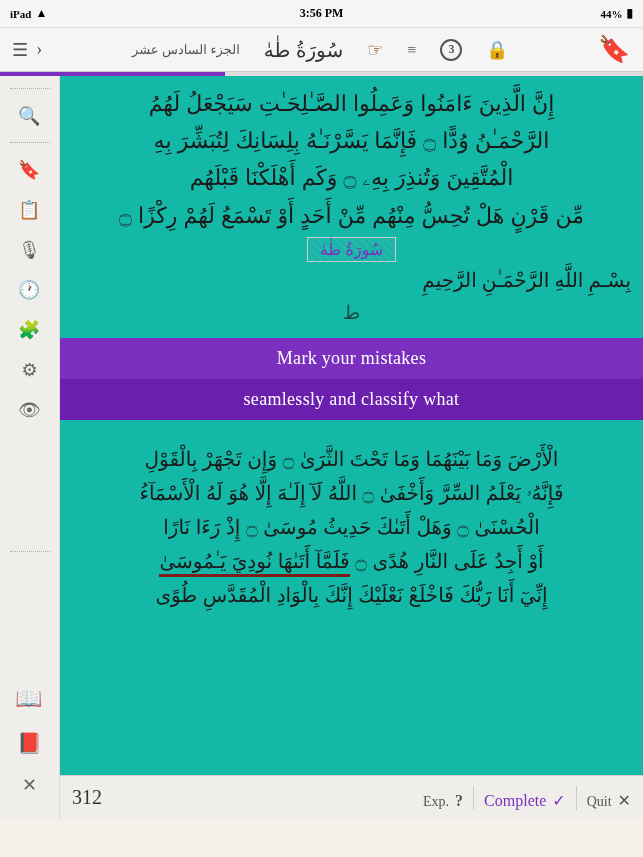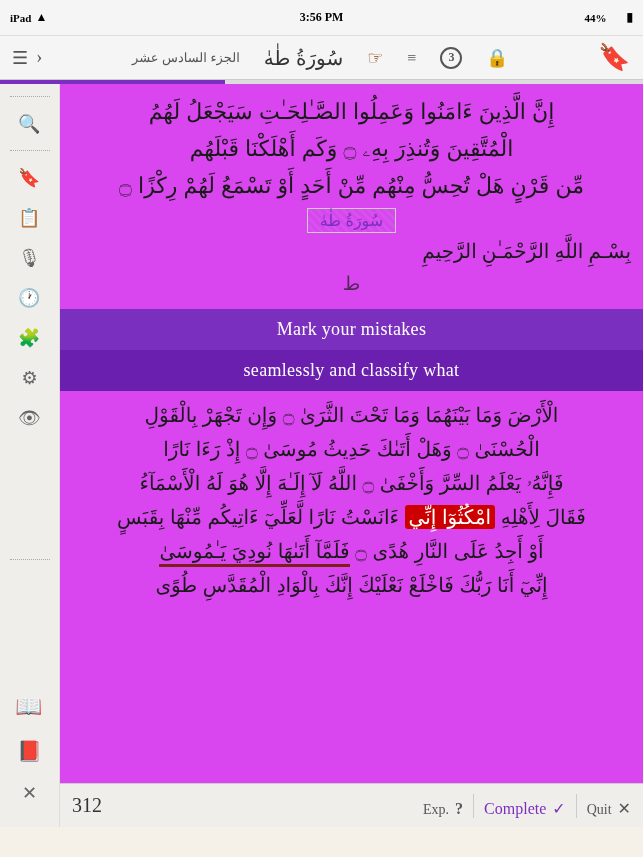--- a/index.html
+++ b/index.html
@@ -8,33 +8,33 @@
       height: 857px;
       overflow: hidden;
       font-family: 'Georgia', serif;
       background: #f5f0e8;
       position: relative;
     }
 
     
     .status-bar {
       background: #f5f5f5;
-      height: 36px;
+      height: 28px;
       display: flex;
       align-items: center;
       justify-content: space-between;
       padding: 0 10px;
       font-size: 11px;
       font-weight: 600;
       color: #000;
       border-bottom: 1px solid #ddd;
     }
     .status-left { display: flex; align-items: center; gap: 4px; }
     .status-center { position: absolute; left: 50%; transform: translateX(-50%); font-size: 12px; font-weight: 600; }
-    .status-right { display: flex; align-items: center; gap: 20px; margin-left: auto; }
+    .status-right { display: flex; align-items: center; gap: 4px; margin-left: auto; }
 
     
     .top-toolbar {
       background: #f5f5f5;
       height: 44px;
       display: flex;
       align-items: center;
       justify-content: space-between;
       padding: 0 12px;
       border-bottom: 1px solid #ccc;
@@ -112,21 +112,21 @@
       width: 44px; height: 40px;
       display: flex; align-items: center; justify-content: center;
       font-size: 22px; color: #7B2FBE; cursor: pointer;
     }
 
     
     .content-area {
       flex: 1;
       overflow: hidden;
       position: relative;
-      background: #d946ef;
+      background: #14b8a6;
     }
 
     
     .quran-page {
       padding: 8px 12px;
       direction: rtl;
       text-align: center;
     }
     .quran-line {
       font-family: 'Arial Unicode MS', 'Arial', sans-serif;
@@ -317,40 +317,40 @@
       <div class="sidebar-icon">
         <span>✕</span>
       </div>
     </div>
   </div>
 
   <div class="content-area">
     <div class="quran-page">
 
       <div class="quran-line">إِنَّ الَّذِينَ ءَامَنُوا وَعَمِلُوا الصَّـٰلِحَـٰتِ سَيَجْعَلُ لَهُمُ</div>
+      <div class="quran-line">الرَّحْمَـٰنُ وُدًّا ۝ فَإِنَّمَا يَسَّرْنَـٰهُ بِلِسَانِكَ لِتُبَشِّرَ بِهِ</div>
       <div class="quran-line">الْمُتَّقِينَ وَتُنذِرَ بِهِۦ ۝ وَكَم أَهْلَكْنَا قَبْلَهُم</div>
       <div class="quran-line">مِّن قَرْنٍ هَلْ تُحِسُّ مِنْهُم مِّنْ أَحَدٍ أَوْ تَسْمَعُ لَهُمْ رِكْزًا ۝</div>
 
       <div class="ornament-line">
         <span class="ornament-text">سُورَةُ طٰهٰ</span>
       </div>
 
       <div class="bismillah">بِسْـمِ اللَّهِ الرَّحْمَـٰنِ الرَّحِيمِ</div>
 
       <div class="quran-line" style="font-size:19px; opacity:0.7;">ط</div>
     </div>
 
     <div class="highlight-banner">Mark your mistakes</div>
     <div class="highlight-banner darker">seamlessly and classify what</div>
 
-    <div class="quran-page" style="padding-top:6px;">
+    <div class="quran-page" style="padding-top:21px;">
       <div class="quran-line" style="font-size:20px;">الْأَرْضَ وَمَا بَيْنَهُمَا وَمَا تَحْتَ الثَّرَىٰ ۝ وَإِن تَجْهَرْ بِالْقَوْلِ</div>
+      <div class="quran-line" style="font-size:20px;">فَإِنَّهُۥ يَعْلَمُ السِّرَّ وَأَخْفَىٰ ۝ اللَّهُ لَآ إِلَـٰهَ إِلَّا هُوَ لَهُ الْأَسْمَآءُ</div>
       <div class="quran-line" style="font-size:20px;">الْحُسْنَىٰ ۝ وَهَلْ أَتَىٰكَ حَدِيثُ مُوسَىٰ ۝ إِذْ رَءَا نَارًا</div>
-      <div class="quran-line" style="font-size:20px;">فَإِنَّهُۥ يَعْلَمُ السِّرَّ وَأَخْفَىٰ ۝ اللَّهُ لَآ إِلَـٰهَ إِلَّا هُوَ لَهُ الْأَسْمَآءُ</div>
-      <div class="quran-line" style="font-size:20px; direction:rtl;">فَقَالَ لِأَهْلِهِ <span style="background:#cc0000; color:white; padding:1px 4px; border-radius:3px;">امْكُثُوٓا إِنِّي</span> ءَانَسْتُ نَارًا لَّعَلِّيٓ ءَاتِيكُم مِّنْهَا بِقَبَسٍ</div>
       <div class="quran-line" style="font-size:20px; direction:rtl;">أَوْ أَجِدُ عَلَى النَّارِ هُدًى ۝ <span style="border-bottom: 3px solid #7f1d1d; padding-bottom:2px;">فَلَمَّآ أَتَىٰهَا نُودِيَ يَـٰمُوسَىٰ</span></div>
       <div class="quran-line" style="font-size:20px;">إِنِّيٓ أَنَا رَبُّكَ فَاخْلَعْ نَعْلَيْكَ إِنَّكَ بِالْوَادِ الْمُقَدَّسِ طُوًى</div>
     </div>
 
     <div class="bottom-toolbar">
       <span class="bottom-page-num">312</span>
       <div class="bottom-actions">
         <span class="exp-btn">Exp.</span>
         <span class="question-mark">?</span>
         <div class="separator-v"></div>

